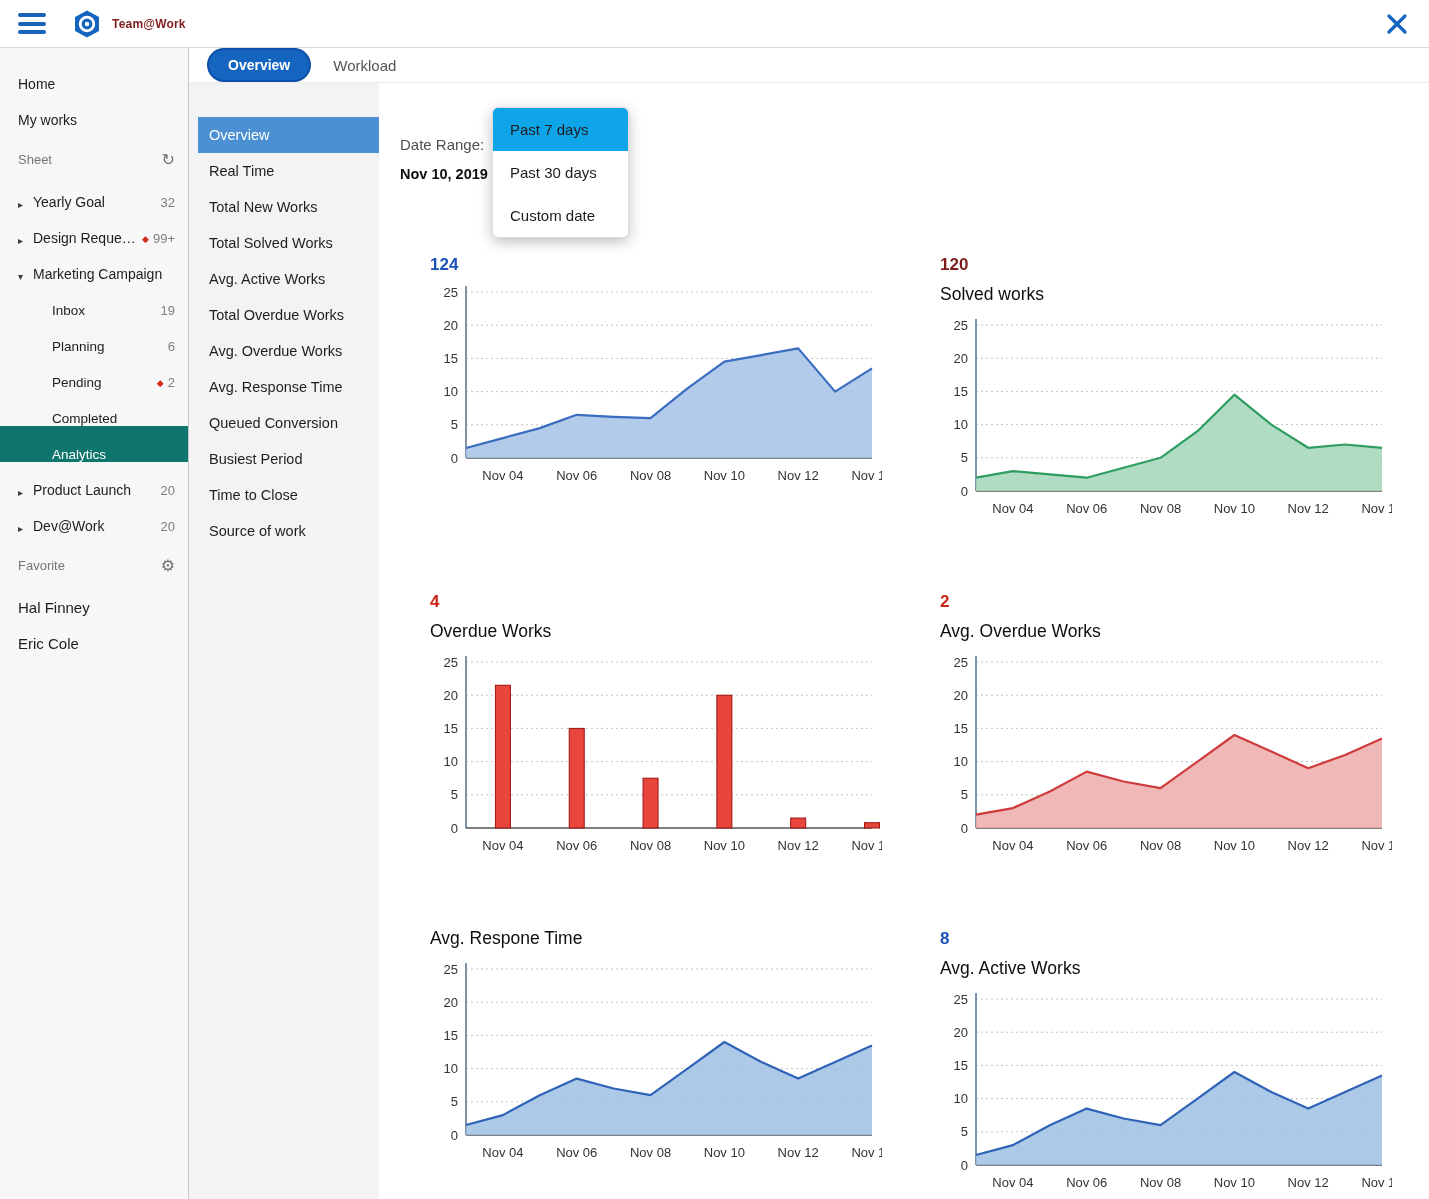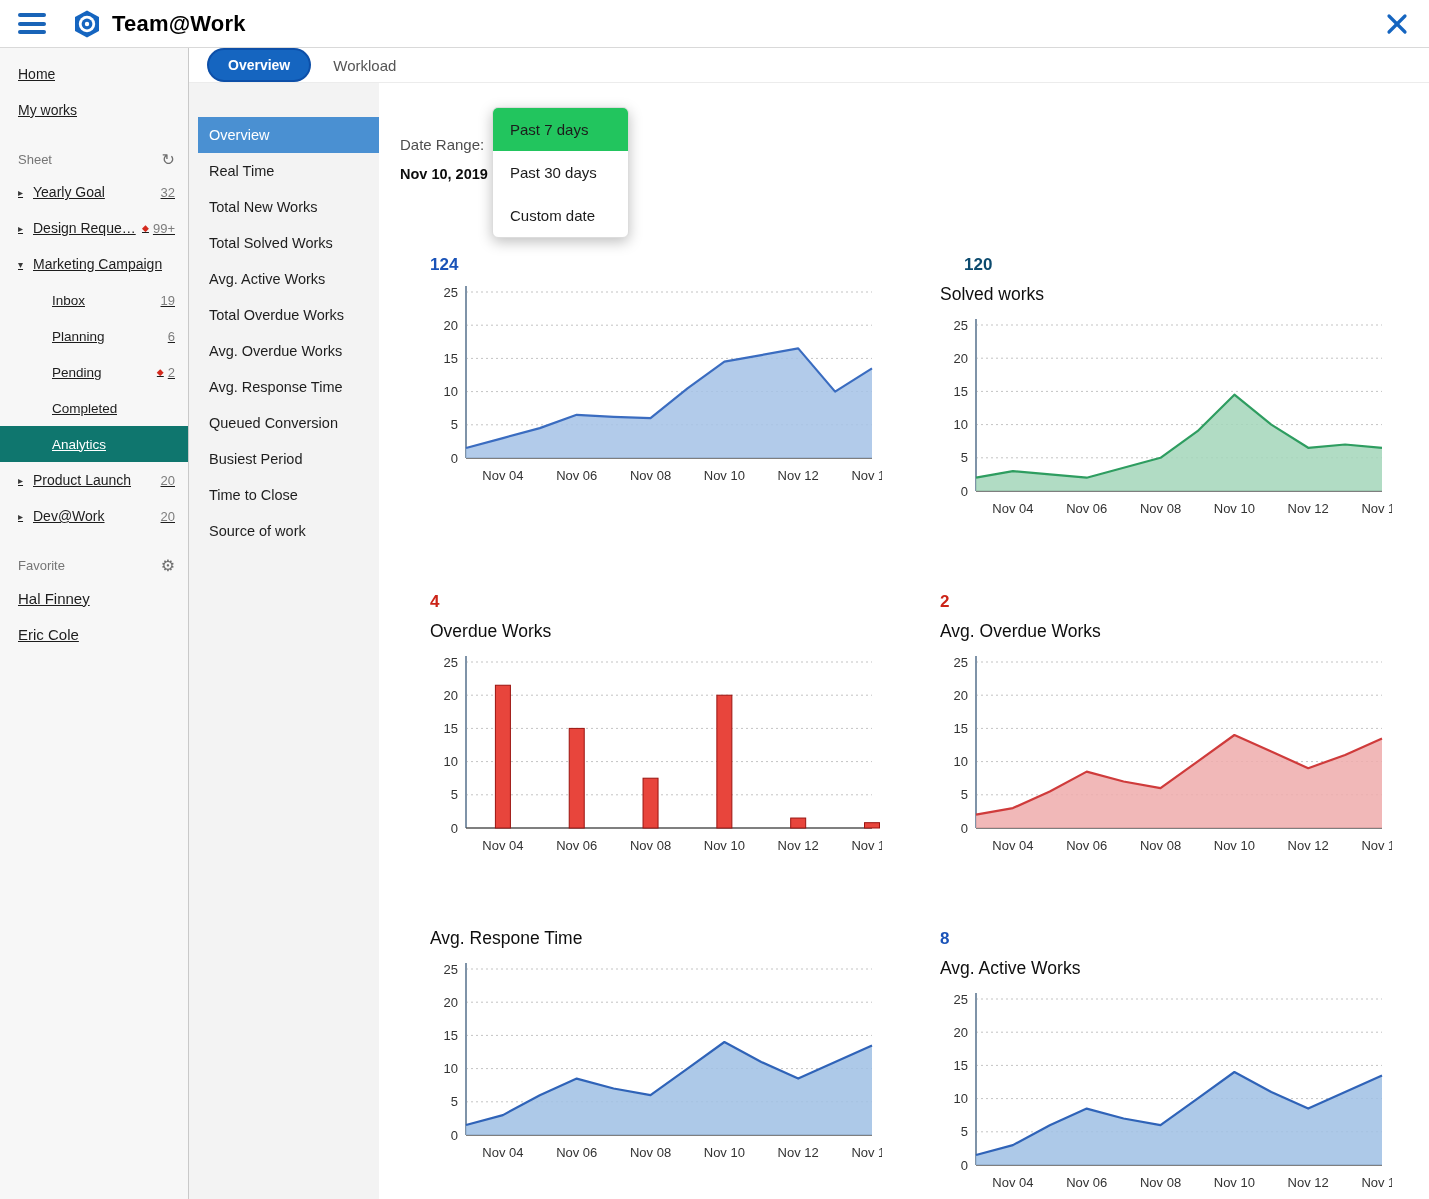--- a/index.html
+++ b/index.html
@@ -4,29 +4,29 @@
 <style>
   * { margin:0; padding:0; box-sizing:border-box; }
   html,body { width:1429px; height:1199px; overflow:hidden; }
   body { font-family:"Liberation Sans", sans-serif; background:#fff; color:#111; }
 
   
   .topbar { height:48px; display:flex; align-items:center; padding:0 20px 0 18px; background:#fff; border-bottom:1px solid #d9d9d9; }
   .hamburger { width:28px; height:21px; display:flex; flex-direction:column; justify-content:space-between; cursor:pointer; margin-right:26px; }
   .hamburger span { height:4px; background:#1964b8; border-radius:2px; }
   .logo { margin-right:10px; display:flex; align-items:center; }
-  .app-title { font-weight:bold; font-size:22px; color:#000000; letter-spacing:.2px; }
+  .app-title { font-weight:bold; font-size:12px; color:#7f1d1d; letter-spacing:.2px; }
   .close-btn { margin-left:auto; cursor:pointer; display:flex; align-items:center; }
 
   
   .body-row { display:flex; height:1151px; }
 
   
   .sidebar { width:189px; flex-shrink:0; background:#f7f7f7; border-right:1px solid #c9c9c9; padding-top:8px; font-size:14px; color:#1d1d1d; }
-  .side-row { height:36px; display:flex; align-items:center; padding:0 13px 0 18px; cursor:pointer;text-decoration:underline; }
+  .side-row { height:36px; display:flex; align-items:flex-end; padding:0 13px 0 18px; cursor:pointer; }
   .section-head { height:30px; margin-top:16px; display:flex; align-items:center; padding:0 13px 0 18px; color:#767676; font-size:13px; }
   .section-head .sec-icon { margin-left:auto; color:#6f6f6f; font-size:16px; cursor:pointer; }
   .side-item .arrow { width:15px; color:#3a3a3a; font-size:10px; flex-shrink:0; }
   .side-item .lab { white-space:nowrap; overflow:hidden; text-overflow:ellipsis; }
   .side-item.indent { padding-left:52px; font-size:13.5px; }
   .side-item .right { margin-left:auto; display:flex; align-items:center; gap:4px; }
   .side-item .count { color:#7d7d7d; font-size:13px; }
   .side-item .diamond { color:#d42a1e; font-size:9px; }
   .side-item.selected { background:#0f766e; color:#fff; }
   .fav-item { font-size:15px; }
@@ -41,21 +41,21 @@
   .submenu { width:190px; flex-shrink:0; background:#f3f3f3; padding-top:34px; }
   .submenu-item { height:36px; line-height:36px; padding-left:20px; font-size:14.5px; color:#1e1e1e; cursor:pointer; white-space:nowrap; }
   .submenu-item.selected { background:#4a90d2; color:#fff; margin-left:9px; padding-left:11px; }
 
   .main { flex:1; position:relative; padding:28px 0 0 21px; background:#fff; }
   .date-label { color:#4f4f4f; font-size:15px;margin-top:25px; }
   .date-value { margin-top:13px; font-weight:bold; font-size:14.5px; color:#0d0d0d; cursor:pointer; }
 
   .dropdown { position:absolute; left:113px; top:24px; width:137px; background:#fff; border:1px solid #dcdcdc; border-radius:6px; box-shadow:0 4px 14px rgba(0,0,0,.25); overflow:hidden; z-index:9; }
   .dropdown-item { padding:13px 17px; font-size:15px; color:#1c1c1c; cursor:pointer; }
-  .dropdown-item.selected { background:#22c55e; }
+  .dropdown-item.selected { background:#0ea5e9; }
 
   .charts { display:grid; grid-template-columns:452px 452px; column-gap:58px; row-gap:62px; margin-top:68px; padding-left:30px; }
   .card .metric { font-size:17px; font-weight:bold; line-height:30px; }
   .card .title { font-size:17.5px; color:#0e0e0e; margin:4px 0 8px; }
   svg text { font-family:"Liberation Sans", sans-serif; }
 </style>
 </head>
 <body>
 
 <header class="topbar">
@@ -223,21 +223,21 @@
                 <line x1="36" y1="178" x2="442" y2="178" stroke="#555" stroke-width="1.5"></line>
                 <text x="72.9090909090909" y="200" text-anchor="middle" font-size="13" fill="#333">Nov 04</text>
                 <text x="146.72727272727275" y="200" text-anchor="middle" font-size="13" fill="#333">Nov 06</text>
                 <text x="220.54545454545453" y="200" text-anchor="middle" font-size="13" fill="#333">Nov 08</text>
                 <text x="294.3636363636364" y="200" text-anchor="middle" font-size="13" fill="#333">Nov 10</text>
                 <text x="368.1818181818182" y="200" text-anchor="middle" font-size="13" fill="#333">Nov 12</text>
                 <text x="442" y="200" text-anchor="middle" font-size="13" fill="#333">Nov 14</text>
                 <path d="M36.0,168.0 L72.9,158.1 L109.8,148.1 L146.7,134.8 L183.6,136.8 L220.5,138.2 L257.5,108.3 L294.4,81.7 L331.3,75.1 L368.2,68.4 L405.1,111.6 L442.0,88.4 L442.0,178.0 L36,178.0 Z" fill="#a5c2e6" fill-opacity="0.85" stroke="none"></path>
                 <path d="M36.0,168.0 L72.9,158.1 L109.8,148.1 L146.7,134.8 L183.6,136.8 L220.5,138.2 L257.5,108.3 L294.4,81.7 L331.3,75.1 L368.2,68.4 L405.1,111.6 L442.0,88.4" fill="none" stroke="#3a6cc0" stroke-width="2.2" stroke-linejoin="round"></path>
               </svg></div>
-            <div class="card"><div class="metric" style="color: #0c4a6e; margin-left: 24px;">120</div><div class="title">Solved works</div><svg width="452" height="208" viewBox="0 0 452 208">
+            <div class="card"><div class="metric" style="color: #7f1d1d;">120</div><div class="title">Solved works</div><svg width="452" height="208" viewBox="0 0 452 208">
                 <text x="28" y="182.5" text-anchor="end" font-size="13" fill="#333">0</text>
                 <line x1="36" y1="144.8" x2="442" y2="144.8" stroke="#c3c3c3" stroke-width="1" stroke-dasharray="2,3"></line>
                 <text x="28" y="149.3" text-anchor="end" font-size="13" fill="#333">5</text>
                 <line x1="36" y1="111.6" x2="442" y2="111.6" stroke="#c3c3c3" stroke-width="1" stroke-dasharray="2,3"></line>
                 <text x="28" y="116.1" text-anchor="end" font-size="13" fill="#333">10</text>
                 <line x1="36" y1="78.4" x2="442" y2="78.4" stroke="#c3c3c3" stroke-width="1" stroke-dasharray="2,3"></line>
                 <text x="28" y="82.9" text-anchor="end" font-size="13" fill="#333">15</text>
                 <line x1="36" y1="45.19999999999999" x2="442" y2="45.19999999999999" stroke="#c3c3c3" stroke-width="1" stroke-dasharray="2,3"></line>
                 <text x="28" y="49.69999999999999" text-anchor="end" font-size="13" fill="#333">20</text>
                 <line x1="36" y1="12" x2="442" y2="12" stroke="#c3c3c3" stroke-width="1" stroke-dasharray="2,3"></line>

